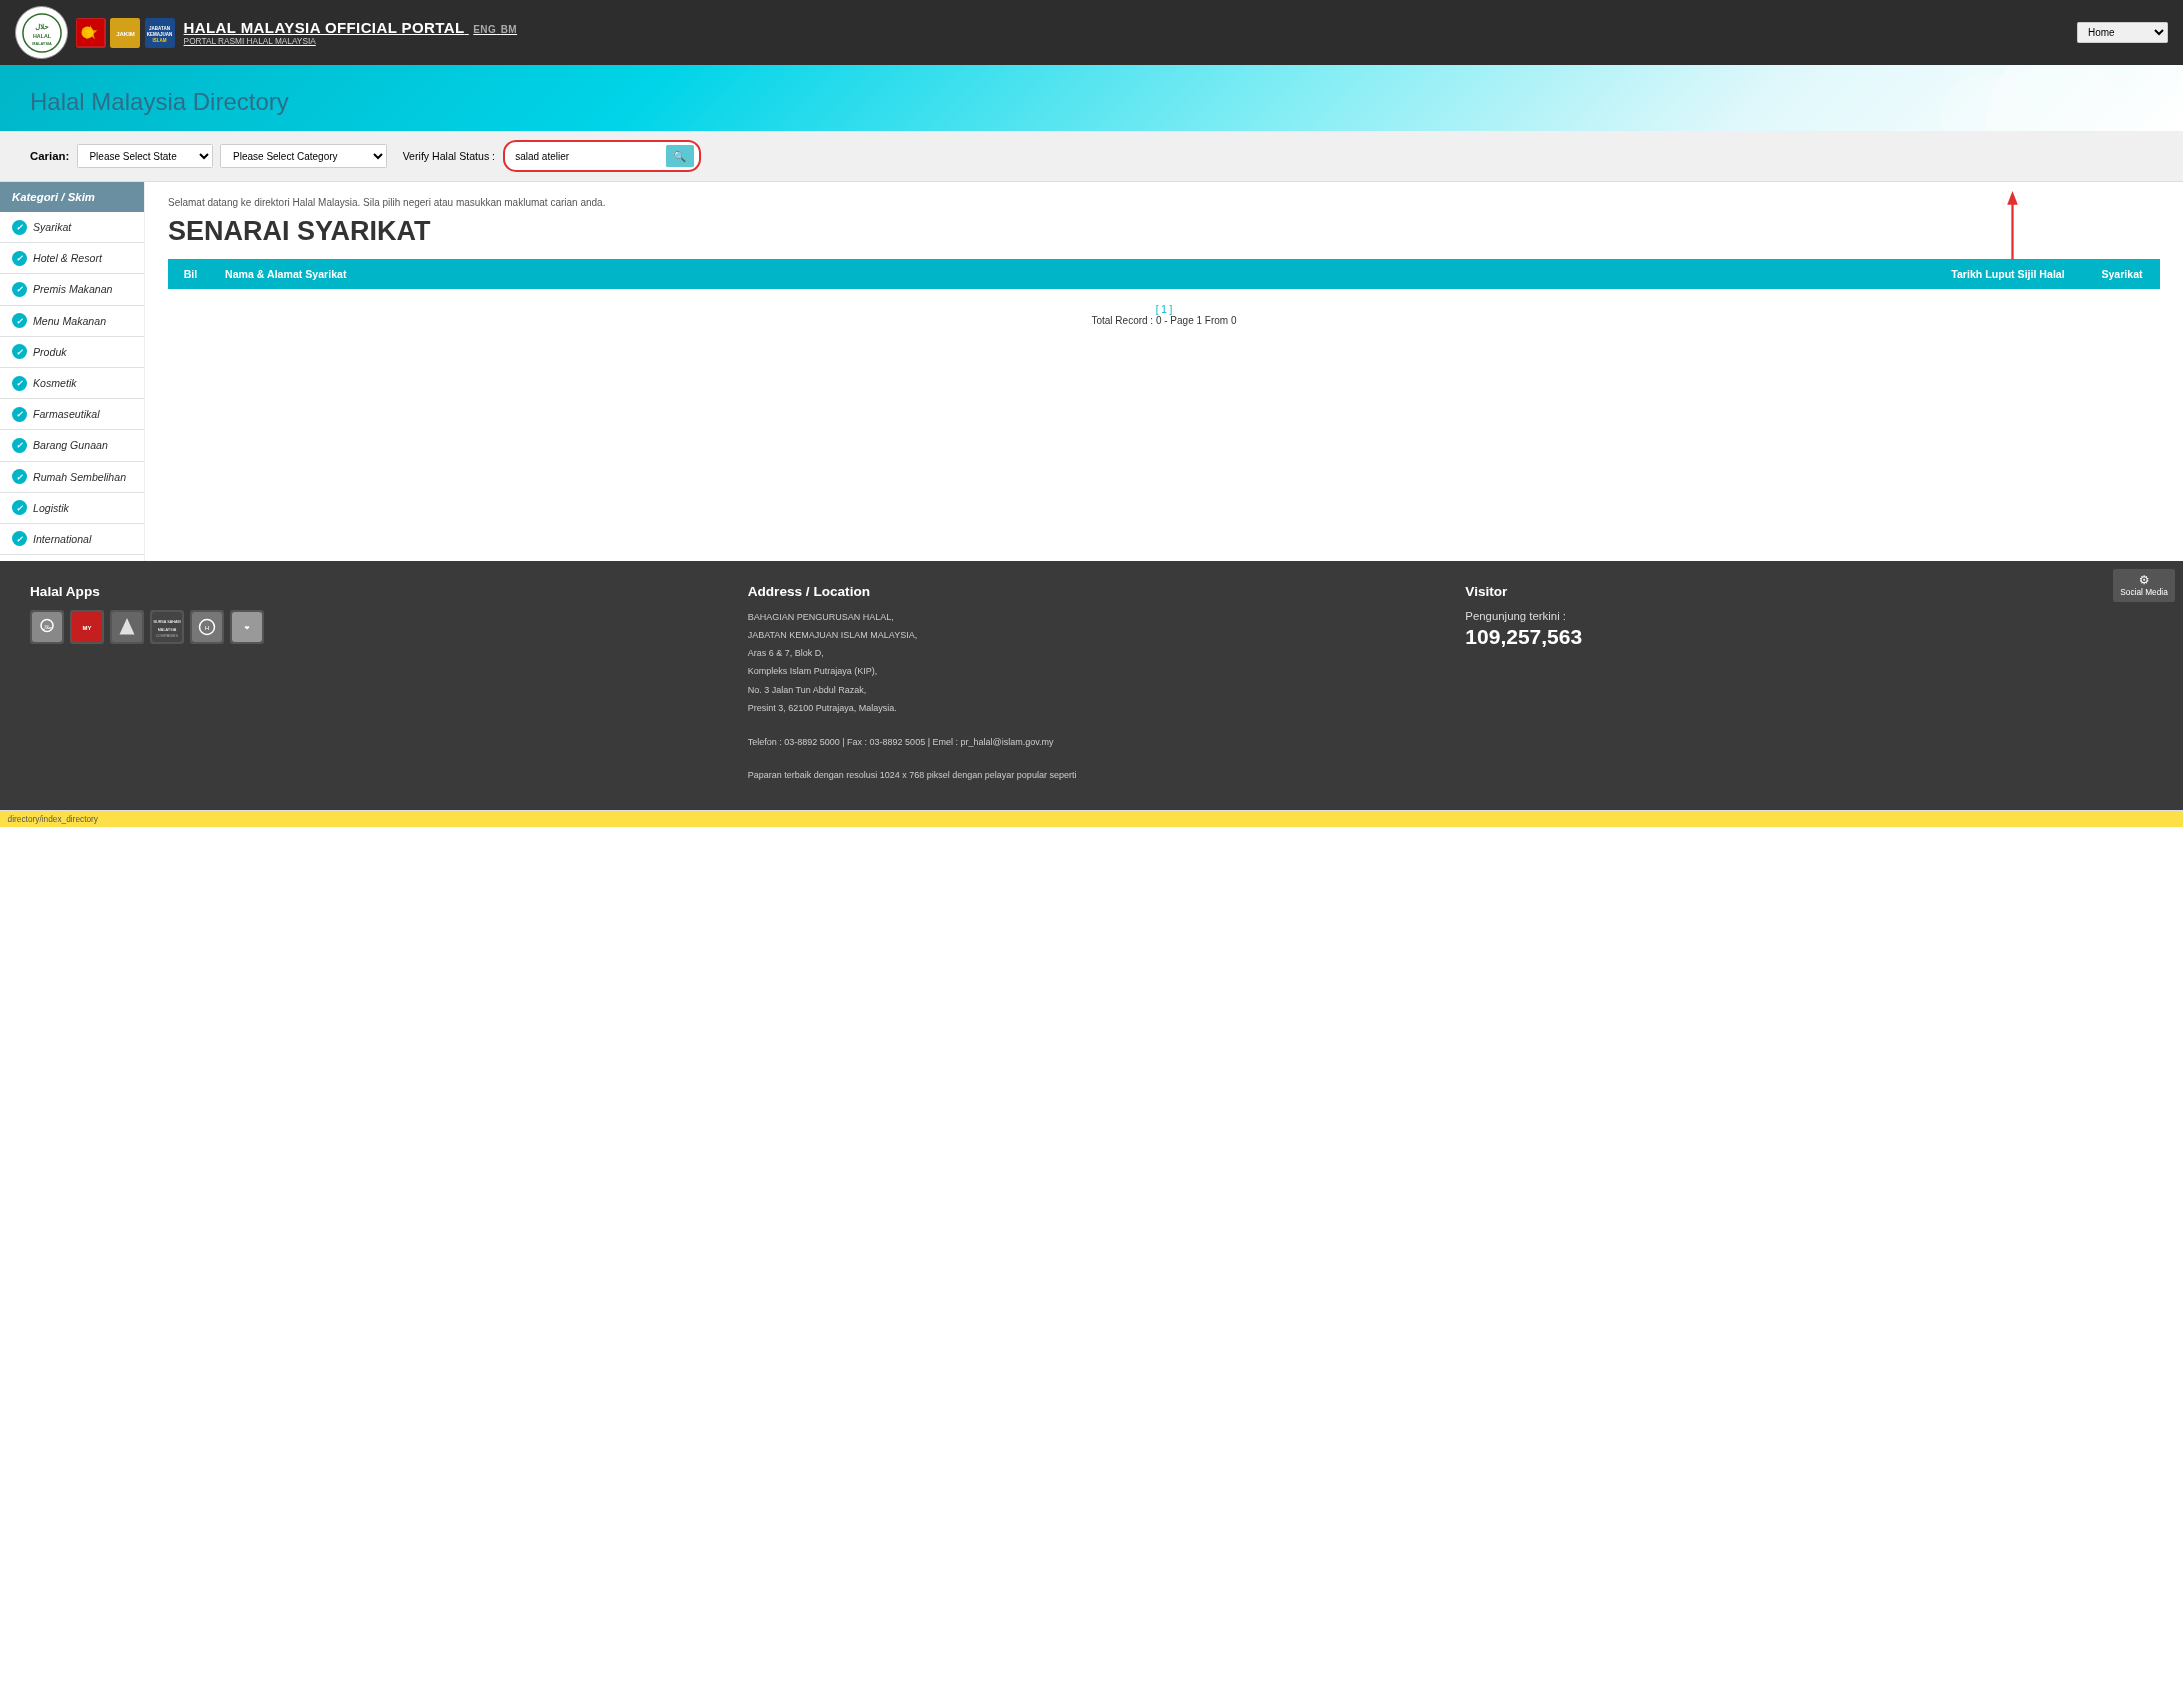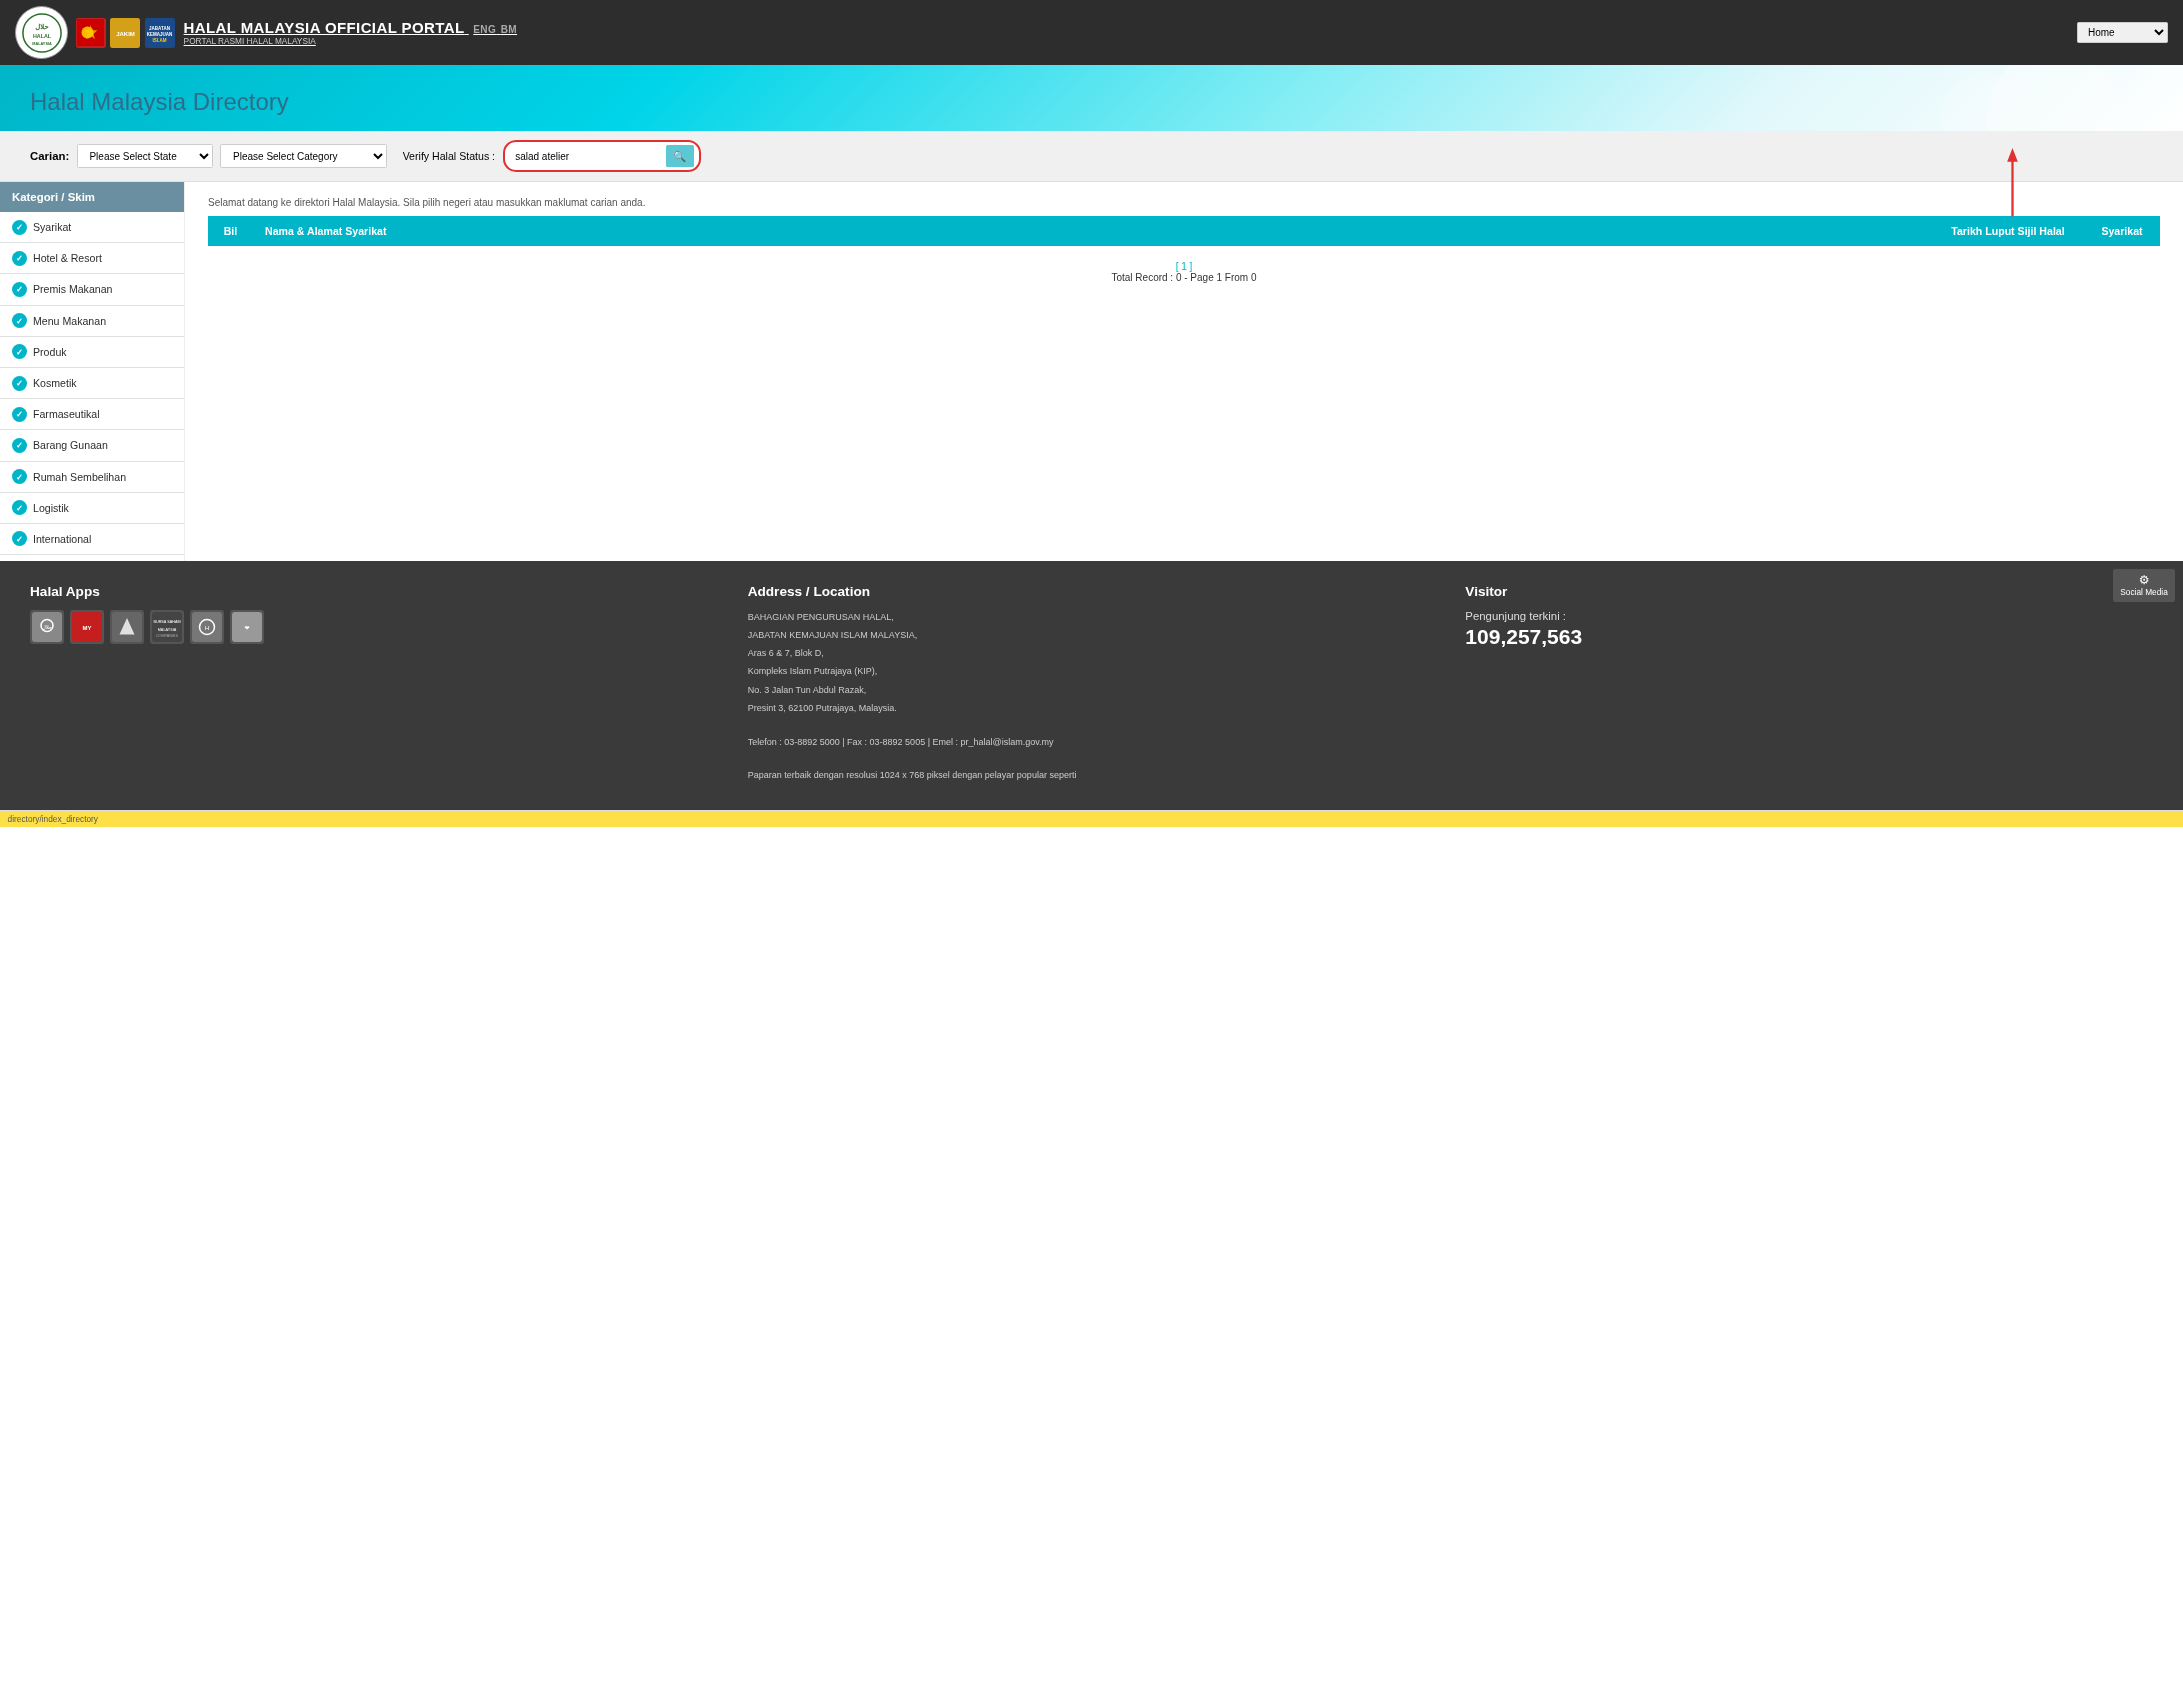--- a/index.html
+++ b/index.html
@@ -158,23 +158,24 @@
     }
 
     
     .main-content {
       display: flex;
       min-height: 379px;
     }
 
     
     .sidebar {
-      width: 185px;
+      width: 145px;
       flex-shrink: 0;
       border-right: 0.8px solid #eee;
+      font-style: italic;
     }
     .sidebar-header {
       background: #6a8fa0;
       color: #fff;
       padding: 9px 12px;
       font-size: 11.4px;
       font-weight: bold;
     }
     .sidebar-item {
       display: flex;
@@ -481,20 +482,21 @@
       <span>Logistik</span>
     </div>
     <div class="sidebar-item">
       <div class="check-icon"></div>
       <span>International</span>
     </div>
   </div>
 
   <div class="content-area">
     <p class="welcome-text">Selamat datang ke direktori Halal Malaysia. Sila pilih negeri atau masukkan maklumat carian anda.</p>
+    <h1 class="senarai-title">SENARAI SYARIKAT</h1>
 
     <div class="table-section" style="position:relative;">
 
       <svg style="position:absolute; right:136px; top:-68px; pointer-events:none; overflow:visible;" width="23" height="76" viewBox="0 0 30 100">
         <line x1="15" y1="90" x2="15" y2="15" stroke="#e03030" stroke-width="3"></line>
         <polygon points="15,0 8,18 22,18" fill="#e03030"></polygon>
       </svg>
 
       <table class="data-table">
         <thead>

